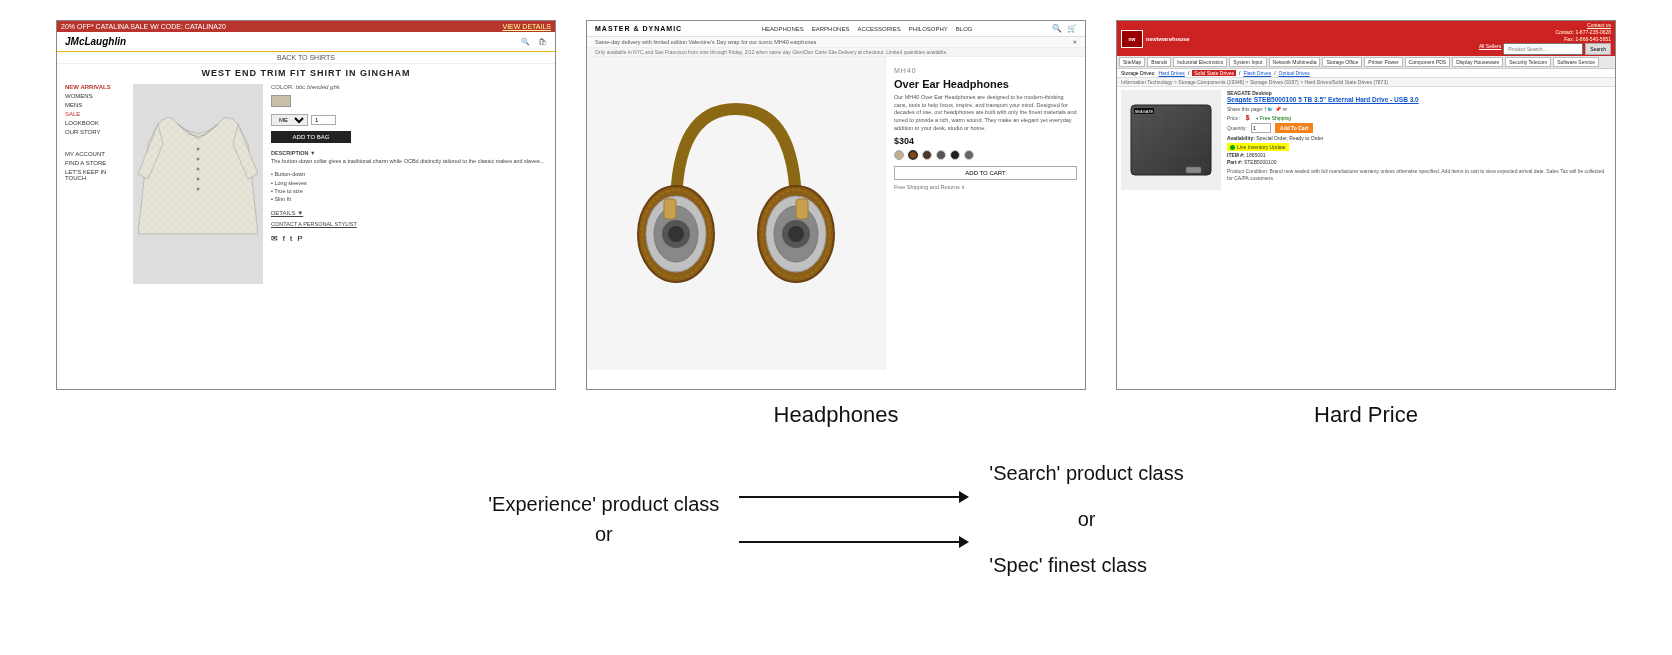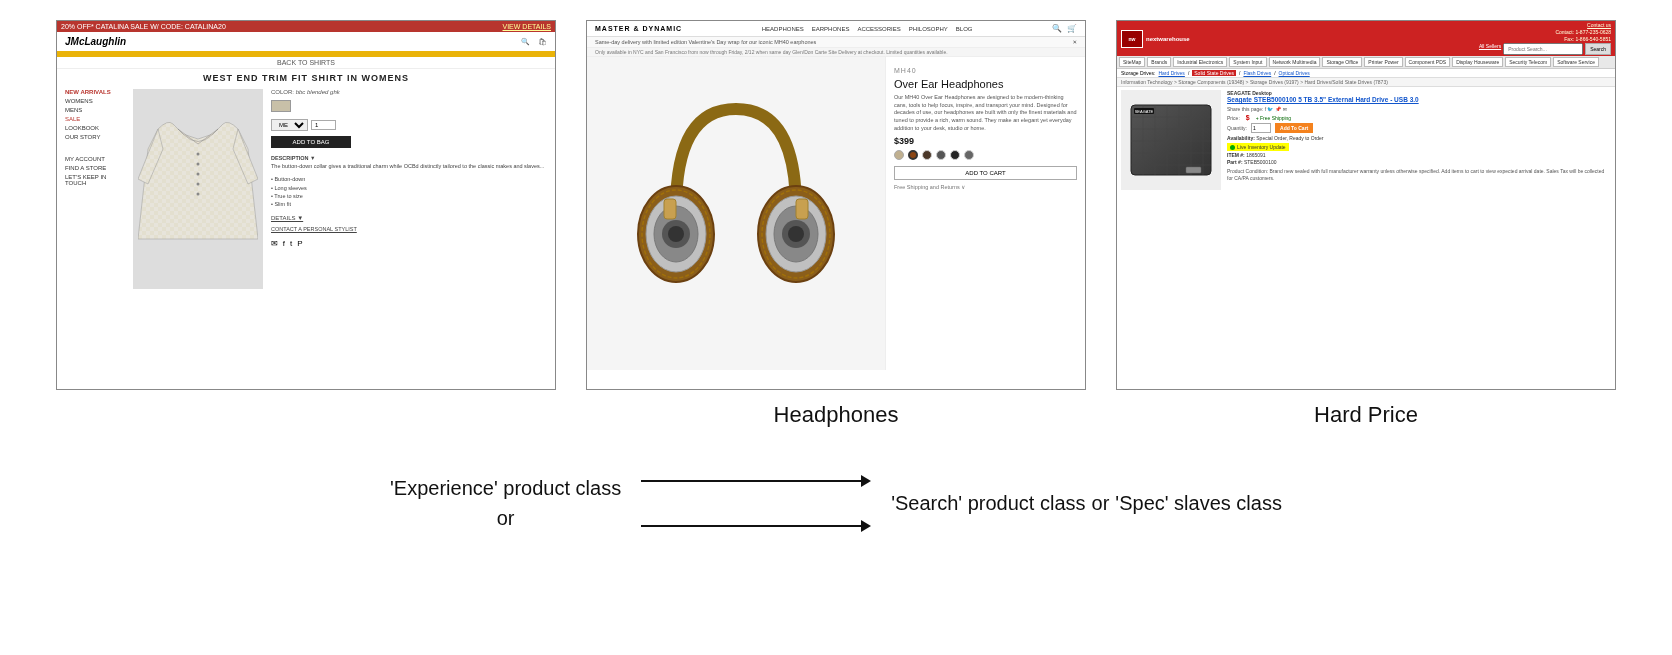--- a/index.html
+++ b/index.html
@@ -58,21 +58,21 @@
       background: #b8352e;
       color: #fff;
       font-size: 7px;
       text-align: center;
       padding: 2px 4px;
       display: flex;
       justify-content: space-between;
     }
     .shirt-nav {
       background: #fff;
-      border-bottom: 6px solid #eab308;
+      border-bottom: 1px solid #eab308;
       padding: 4px 8px;
       display: flex;
       align-items: center;
       justify-content: space-between;
     }
     .shirt-logo {
       font-size: 10px;
       font-weight: bold;
       font-style: italic;
     }
@@ -249,21 +249,21 @@
       flex-direction: column;
       gap: 4px;
     }
     .hp-model {
       font-size: 7px;
       color: #888;
       letter-spacing: 1px;
     }
     .hp-product-name {
       font-size: 11px;
-      font-weight: normal;
+      font-weight: bold;
       color: #111;
     }
     .hp-desc-text {
       font-size: 5.5px;
       color: #555;
       line-height: 1.4;
     }
     .hp-price {
       font-size: 9px;
       color: #111;
@@ -559,21 +559,22 @@
     .arrow-head {
       width: 0;
       height: 0;
       border-top: 6px solid transparent;
       border-bottom: 6px solid transparent;
       border-left: 10px solid #111;
     }
 
     .right-labels {
       display: flex;
-      gap: 6px;
+      flex-direction: column;
+      gap: 16px;
       align-items: flex-start;
       margin-left: 20px;
     }
 
     
     .hp-headphone-svg {
       width: 220px;
       height: 270px;
     }
 
@@ -602,21 +603,21 @@
           <span style="color:#ff9; text-decoration:underline; cursor:pointer;">VIEW DETAILS</span>
         </div>
         <div class="shirt-nav">
           <span class="shirt-logo">JMcLaughlin</span>
           <div class="shirt-nav-links">
             <span>🔍</span>
             <span>🛍</span>
           </div>
         </div>
         <div class="shirt-back">BACK TO SHIRTS</div>
-        <div class="shirt-title">WEST END TRIM FIT SHIRT IN WOMENS</div>
+        <div class="shirt-title">WEST END TRIM FIT SHIRT IN GINGHAM</div>
         <div class="shirt-main">
           <div class="shirt-sidebar">
             <div class="shirt-sidebar-item active">NEW ARRIVALS</div>
             <div class="shirt-sidebar-item">WOMENS</div>
             <div class="shirt-sidebar-item">MENS</div>
             <div class="shirt-sidebar-item" style="color:#b8352e;">SALE</div>
             <div class="shirt-sidebar-item">LOOKBOOK</div>
             <div class="shirt-sidebar-item">OUR STORY</div>
             <div style="height:10px;"></div>
             <div class="shirt-sidebar-item">MY ACCOUNT</div>
@@ -731,21 +732,21 @@
               <rect x="170" y="120" width="12" height="20" rx="3" fill="#c8a050" stroke="#a08030" stroke-width="1"></rect>
 
               <ellipse cx="50" cy="155" rx="34" ry="44" fill="none" stroke="#a0700a" stroke-width="1.5" stroke-dasharray="4,2"></ellipse>
               <ellipse cx="170" cy="155" rx="34" ry="44" fill="none" stroke="#a0700a" stroke-width="1.5" stroke-dasharray="4,2"></ellipse>
             </svg>
           </div>
           <div class="hp-details-side">
             <div class="hp-model">MH40</div>
             <div class="hp-product-name">Over Ear Headphones</div>
             <div class="hp-desc-text">Our MH40 Over Ear Headphones are designed to be modern-thinking cans, tools to help focus, inspire, and transport your mind. Designed for decades of use, our headphones are built with only the finest materials and tuned to provide a rich, warm sound. They make an elegant yet everyday addition to your desk, studio or home.</div>
-            <div class="hp-price">$399</div>
+            <div class="hp-price">$304</div>
             <div class="hp-colors">
               <div class="hp-color-dot" style="background:#c0b090; border:1px solid #aaa;"></div>
               <div class="hp-color-dot" style="background:#8B4513; border:2px solid #333;"></div>
               <div class="hp-color-dot" style="background:#4a3728;"></div>
               <div class="hp-color-dot" style="background:#555;"></div>
               <div class="hp-color-dot" style="background:#222;"></div>
               <div class="hp-color-dot" style="background:#666;"></div>
             </div>
             <button class="hp-add-btn">ADD TO CART</button>
             <div class="hp-shipping">Free Shipping and Returns ∨</div>
@@ -887,15 +888,15 @@
     </div>
     <div class="arrow-row">
       <div class="arrow-line"></div>
       <div class="arrow-head"></div>
     </div>
   </div>
 
   <div class="right-labels">
     <div class="label-text">'Search' product class</div>
     <div class="label-or">or</div>
-    <div class="label-text">'Spec' slaves class</div>
+    <div class="label-text">'Spec' finest class</div>
   </div>
 </div>
 
 </body></html>

